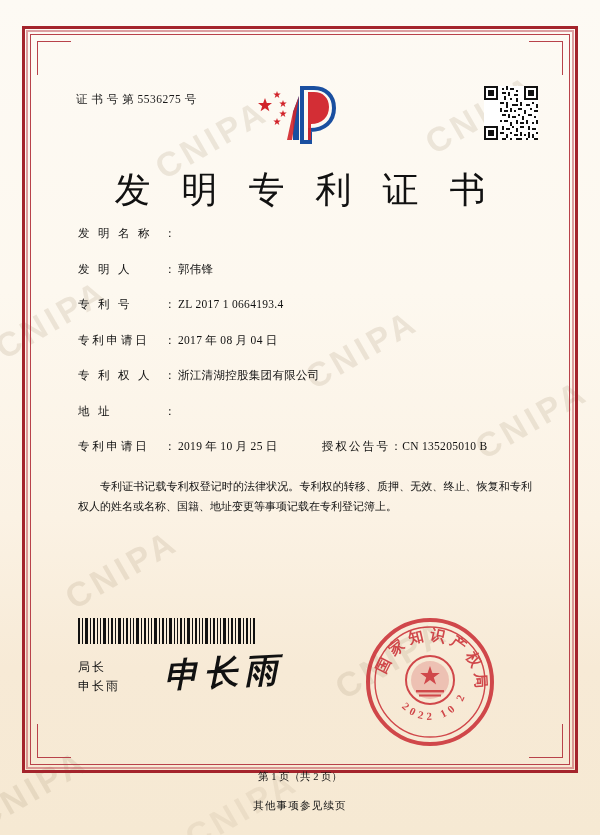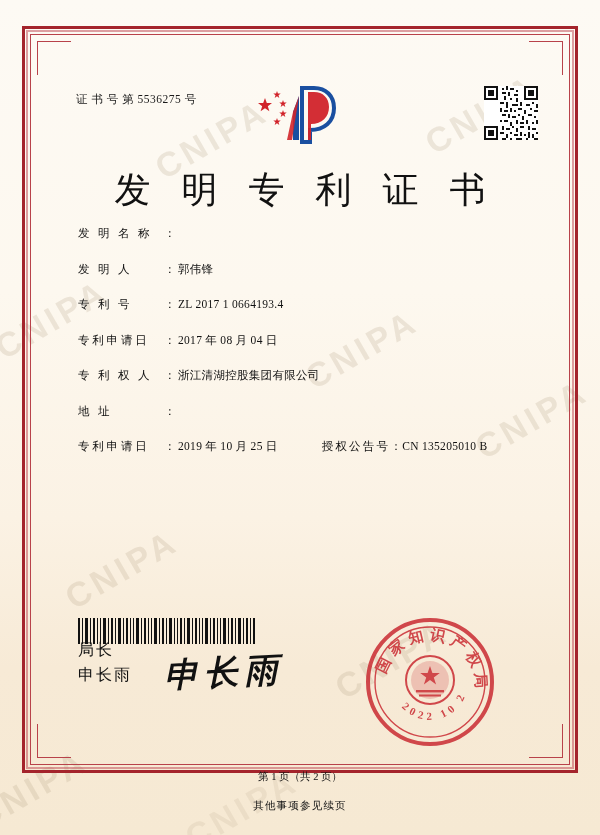--- a/index.html
+++ b/index.html
@@ -186,22 +186,22 @@
     position: absolute;
     left: 26px;
     top: 560px;
     height: 26px;
     width: 178px;
   }
 
   .signature-block {
     position: absolute;
     left: 26px;
-    top: 580px;
-    font-size: 16px;
+    top: 600px;
+    font-size: 12px;
     color: #111;
     line-height: 1.55;
     letter-spacing: 2px;
   }
   .sig-hand {
     position: absolute;
     left: 112px;
     top: 592px;
     font-size: 34px;
     font-family: "Liberation Serif", serif;
@@ -412,20 +412,21 @@
         <span class="field-colon">：</span>
         <span class="field-value">2019 年 10 月 25 日</span>
         <span class="second-label">授权公告号</span>
         <span class="second-colon">：</span>
         <span class="field-value">CN 135205010 B</span>
       </div>
 
     </div>
 
     <div class="paragraphs">
+      <p>专利证书记载专利权登记时的法律状况。专利权的转移、质押、无效、终止、恢复和专利权人的姓名或名称、国籍、地址变更等事项记载在专利登记簿上。</p>
     </div>
 
     <div class="barcode">
       <svg width="178" height="26" shape-rendering="crispEdges">
         <rect width="178" height="26" fill="#fbf4e8" opacity="0"></rect>
         <g fill="#111111">
           <rect x="0" y="0" width="2" height="26"></rect>
             <rect x="4" y="0" width="1" height="26"></rect>
           <rect x="7" y="0" width="3" height="26"></rect>
             <rect x="12" y="0" width="1" height="26"></rect>

